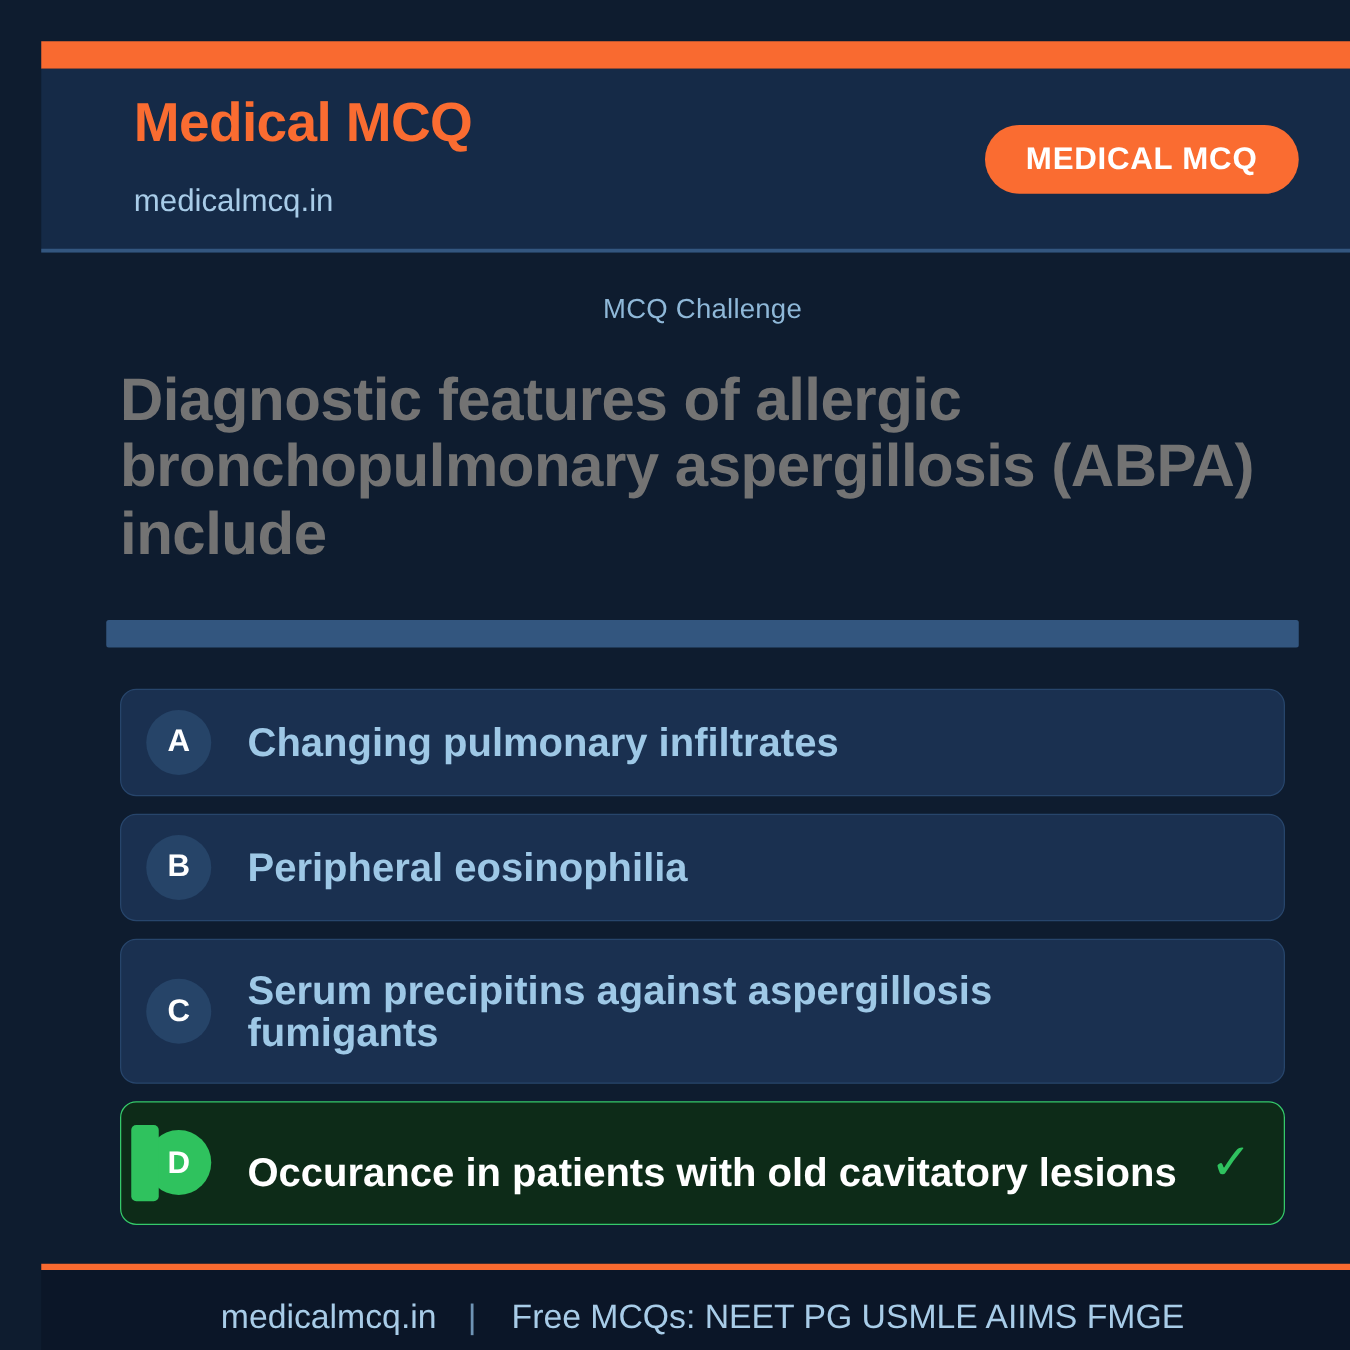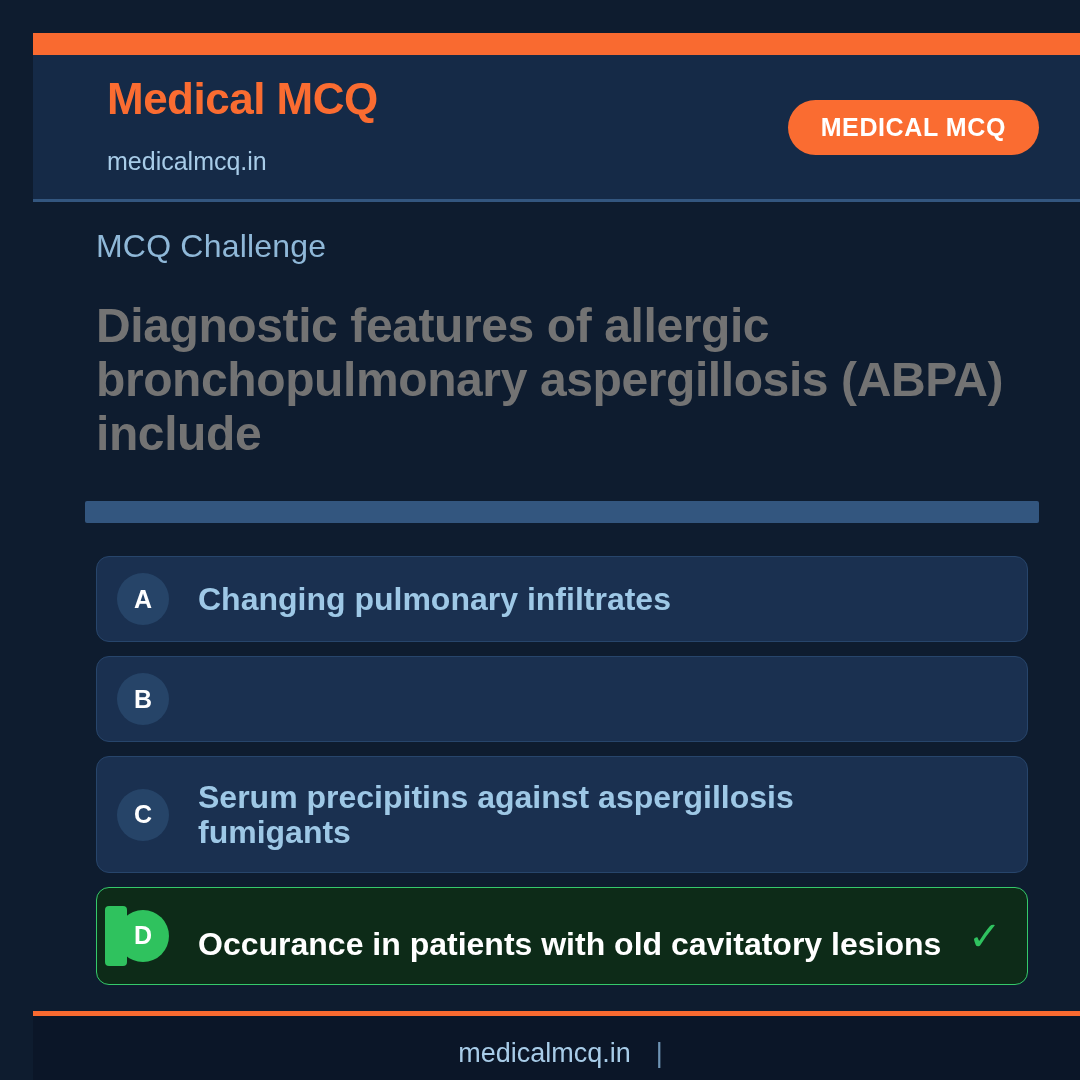--- a/index.html
+++ b/index.html
@@ -54,24 +54,25 @@
   
   .main {
     flex:1 1 auto;
     padding:0 52px;
     display:flex;
     flex-direction:column;
     justify-content:center;
     min-height:0;
   }
   .q-label {
-    font-size:32px;
+    font-size:22px;
     color:#8fb8d8;
     margin-bottom:12px;
     letter-spacing:0.2px;
+    text-align:center;
   }
   .q-title {
     font-size:48px;
     font-weight:bold;
     color:#737373;
     line-height:1.12;
     letter-spacing:-0.4px;
   }
   .q-divider {
     height:3px;
@@ -182,20 +183,21 @@
       <div class="option">
 
         <div class="opt-badge">A</div>
         <div class="opt-text">Changing pulmonary infiltrates</div>
         <div class="opt-check"></div>
       </div>
 
       <div class="option">
 
         <div class="opt-badge">B</div>
+        <div class="opt-text">Peripheral eosinophilia</div>
         <div class="opt-check"></div>
       </div>
 
       <div class="option">
 
         <div class="opt-badge">C</div>
         <div class="opt-text">Serum precipitins against aspergillosis fumigants</div>
         <div class="opt-check"></div>
       </div>
 
@@ -205,15 +207,16 @@
         <div class="opt-text">Occurance in patients with old cavitatory lesions</div>
         <div class="opt-check">✓</div>
       </div>
 
     </div>
   </div>
 
   <div class="footer">
     <span class="footer-text">medicalmcq.in</span>
     <span class="footer-sep">|</span>
+    <span class="footer-exam">Free MCQs: NEET PG  USMLE  AIIMS  FMGE</span>
   </div>
 
 </div>
 
 </body></html>

